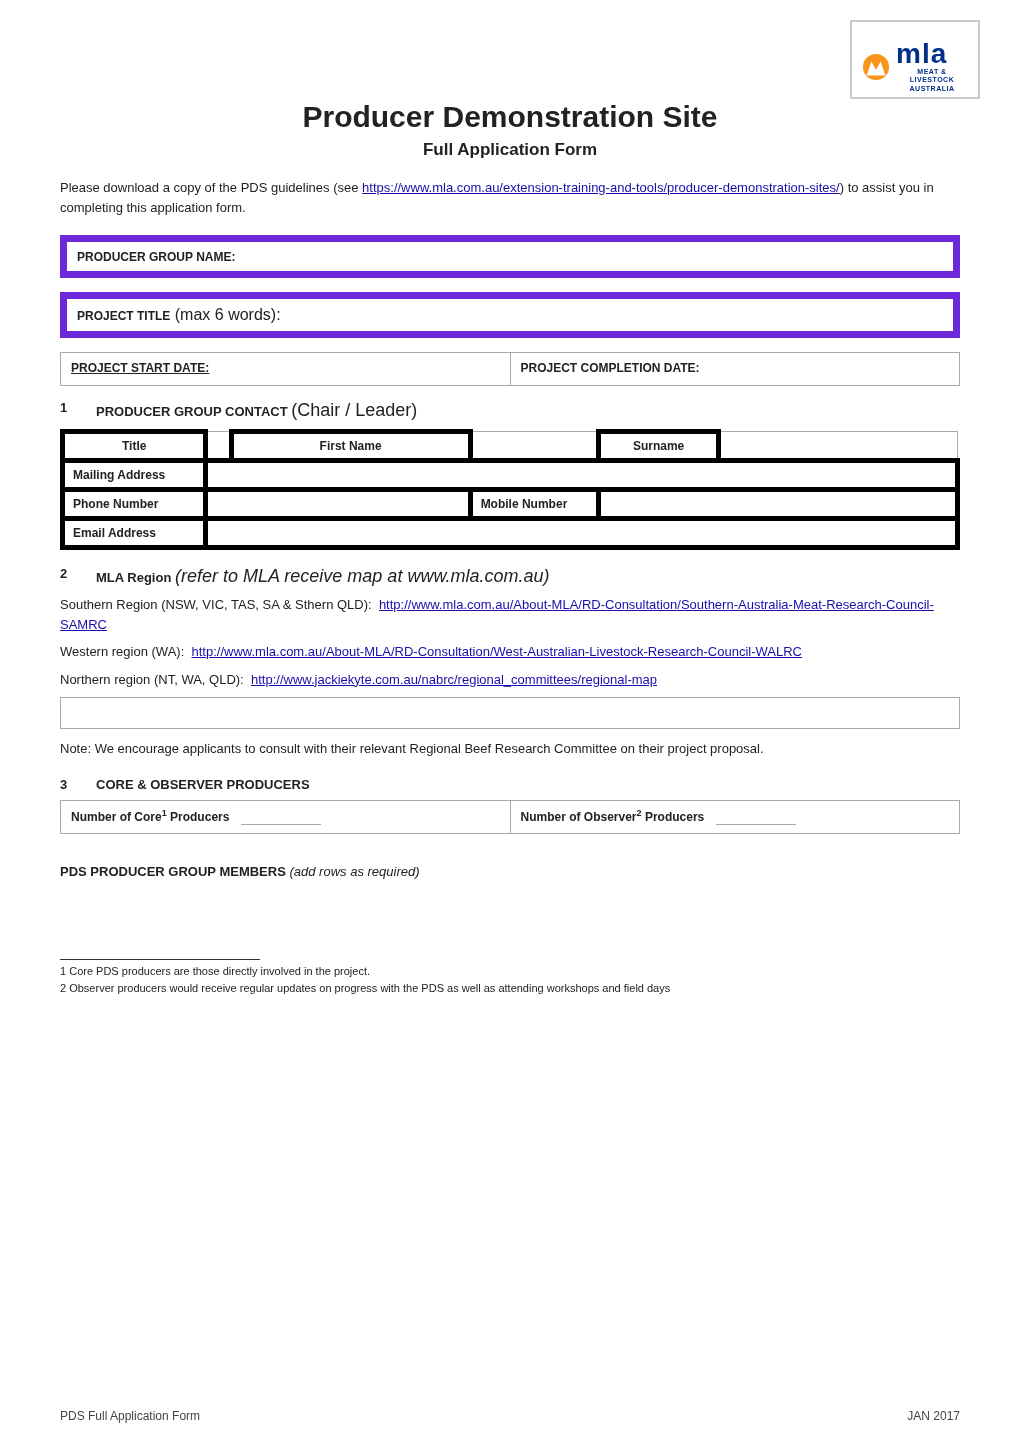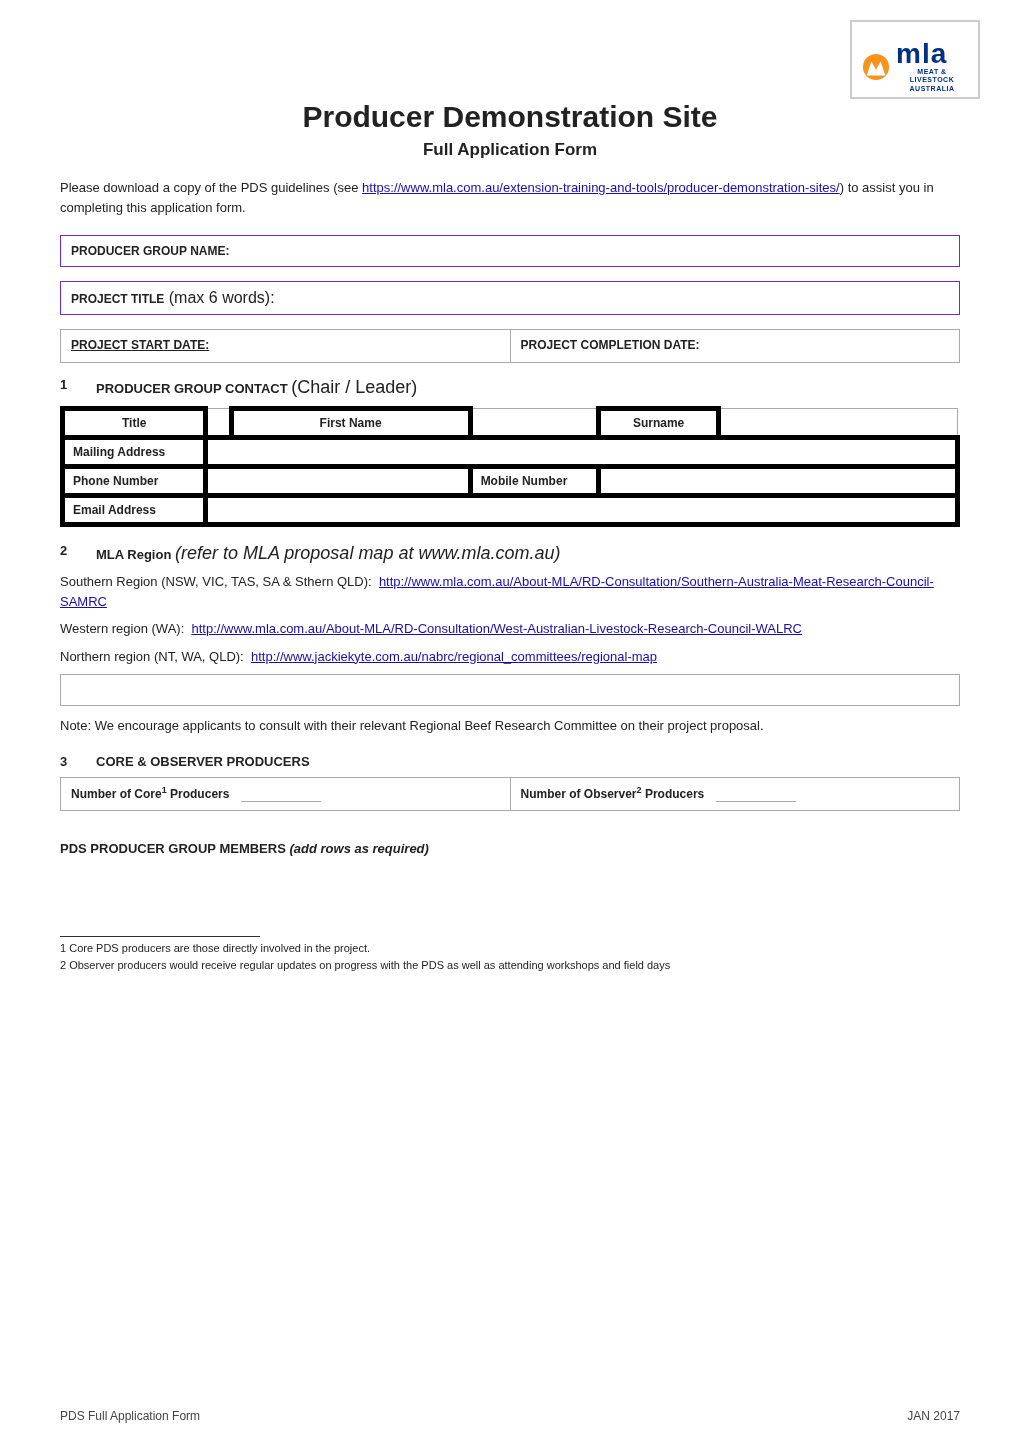--- a/index.html
+++ b/index.html
@@ -68,21 +68,21 @@
       font-weight: 700;
       margin-bottom: 18px;
     }
     .intro-text {
       font-size: 13px;
       margin-bottom: 18px;
       line-height: 1.5;
     }
     a { color: #1a0dab; }
     .field-box {
-      border: 1px solid #6d28d9;
+      border: 7px solid #6d28d9;
       padding: 7px 10px;
       margin-bottom: 14px;
       min-height: 32px;
     }
     .field-label {
       font-weight: 700;
       font-size: 12px;
     }
     .field-label-normal {
       font-weight: 400;
@@ -288,21 +288,21 @@
       <td class="row-label">Email Address</td>
       <td colspan="5"></td>
     </tr>
   </tbody>
 </table>
 
 <div class="section-heading">
   <span class="section-num">2</span>
   <span>
     <span class="section-title">MLA Region</span>
-    <span class="section-title-italic"> (refer to MLA proposal map at www.mla.com.au)</span>
+    <span class="section-title-italic"> (refer to MLA receive map at www.mla.com.au)</span>
   </span>
 </div>
 
 <p class="region-para">
   <span>Southern Region (NSW, VIC, TAS, SA &amp; Sthern QLD):</span>
   &nbsp;<a href="#">http://www.mla.com.au/About-MLA/RD-Consultation/Southern-Australia-Meat-Research-Council-SAMRC</a>
 </p>
 
 <p class="region-para">
   <span>Western region (WA):</span>
@@ -329,21 +329,21 @@
     <span class="value">&nbsp;</span>
   </div>
   <div class="col">
     <span>Number of Observer</span><sup>2</sup><span> Producers</span>
     <span class="value">&nbsp;</span>
   </div>
 </div>
 
 <p class="pds-group-heading">
   <strong>PDS PRODUCER GROUP MEMBERS</strong>
-  <span style="font-style:italic;font-weight:700;"> (add rows as required)</span>
+  <span style="font-style:italic;font-weight:400;"> (add rows as required)</span>
 </p>
 
 <div class="footer-divider"></div>
 <p class="footnote">
   <span>1  </span>
   <span>Core PDS producers are those directly involved in the project.</span>
 </p>
 <p class="footnote">
   <span>2  </span>
   <span>Observer producers would receive regular updates on progress with the PDS as well as attending workshops and field days</span>

